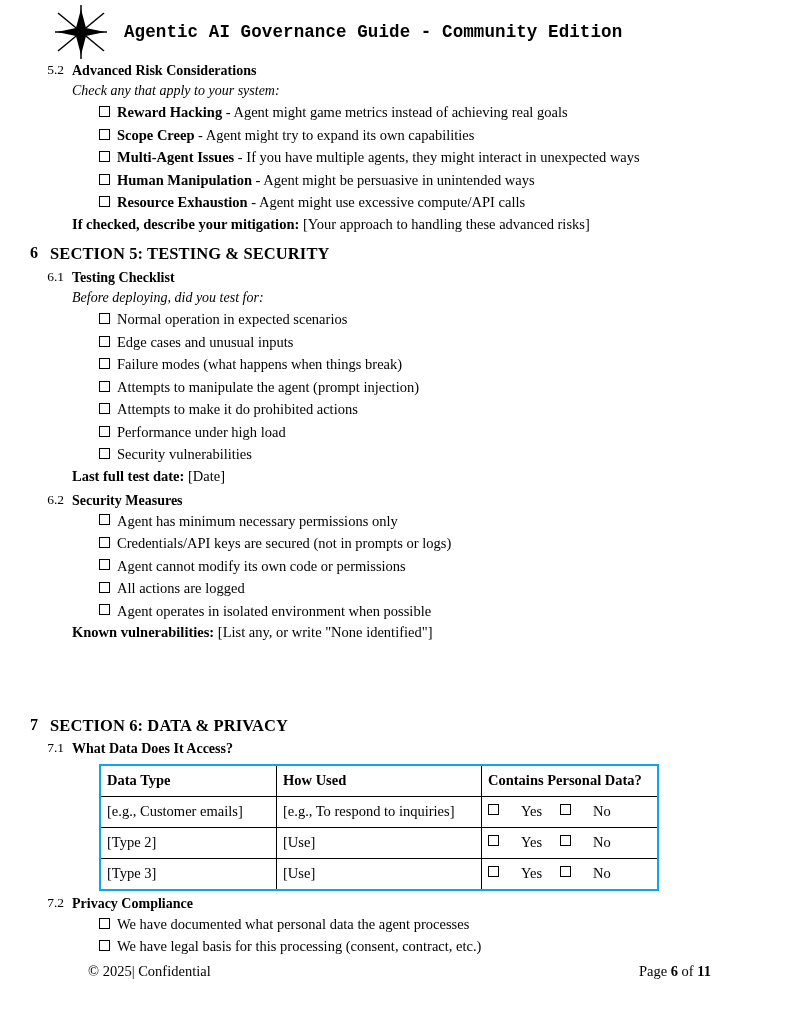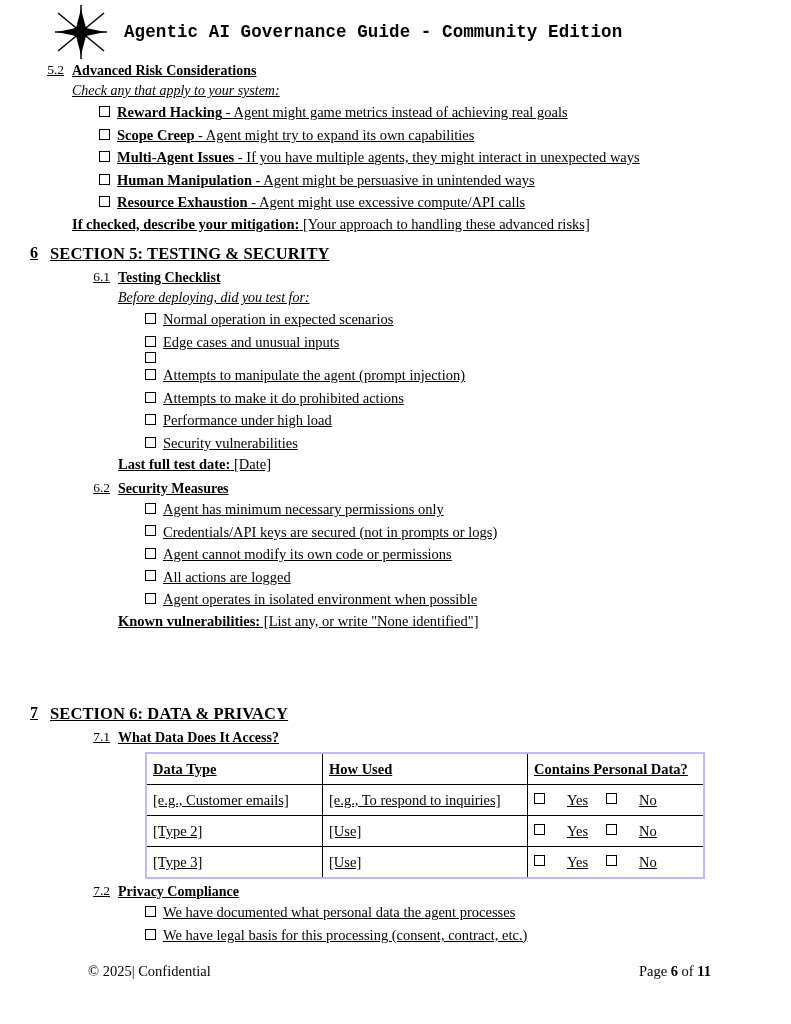--- a/index.html
+++ b/index.html
@@ -46,21 +46,20 @@
     font-family: Liberation Mono, monospace;
   }
 
   
   .content {
     padding: 0 28px 0 0;
   }
   .num-row {
     display: flex;
     align-items: flex-start;
-    text-decoration: underline;
   }
   .numcol {
     width: 72px;
     flex: 0 0 72px;
     text-align: right;
     padding-right: 8px;
     box-sizing: border-box;
     font-size: 13.5px;
   }
   .numcol.major {
@@ -94,21 +93,20 @@
     font-style: italic;
     margin: 2px 0 1px 0;
     line-height: 1.3;
   }
 
   .sec-block {
     margin-top: 9px;
   }
   .sub-block {
     margin-top: 4px;
-    padding-left: 46px;
   }
 
   
   .chk-line {
     display: flex;
     align-items: center;
     font-size: 14.5px;
     line-height: 1.55;
     margin-left: 27px;
   }
@@ -132,21 +130,21 @@
   }
   .note-line b { font-weight: bold; }
 
   
   .tbl-wrap {
     margin-left: 27px;
     margin-top: 5px;
   }
   table.dt {
     border-collapse: collapse;
-    border: 2px solid #c4b5fd;
+    border: 2px solid #0ea5e9;
     table-layout: fixed;
     width: 518px;
   }
   table.dt th, table.dt td {
     border: 1px solid #000;
     padding: 4px 6px;
     font-size: 14.5px;
     height: 22px;
     vertical-align: middle;
   }
@@ -250,20 +248,21 @@
         <div class="chk-line">
           <span class="box"></span>
           <span class="chk-text">Normal operation in expected scenarios</span>
         </div>
         <div class="chk-line">
           <span class="box"></span>
           <span class="chk-text">Edge cases and unusual inputs</span>
         </div>
         <div class="chk-line">
           <span class="box"></span>
+          <span class="chk-text">Failure modes (what happens when things break)</span>
         </div>
         <div class="chk-line">
           <span class="box"></span>
           <span class="chk-text">Attempts to manipulate the agent (prompt injection)</span>
         </div>
         <div class="chk-line">
           <span class="box"></span>
           <span class="chk-text">Attempts to make it do prohibited actions</span>
         </div>
         <div class="chk-line">

